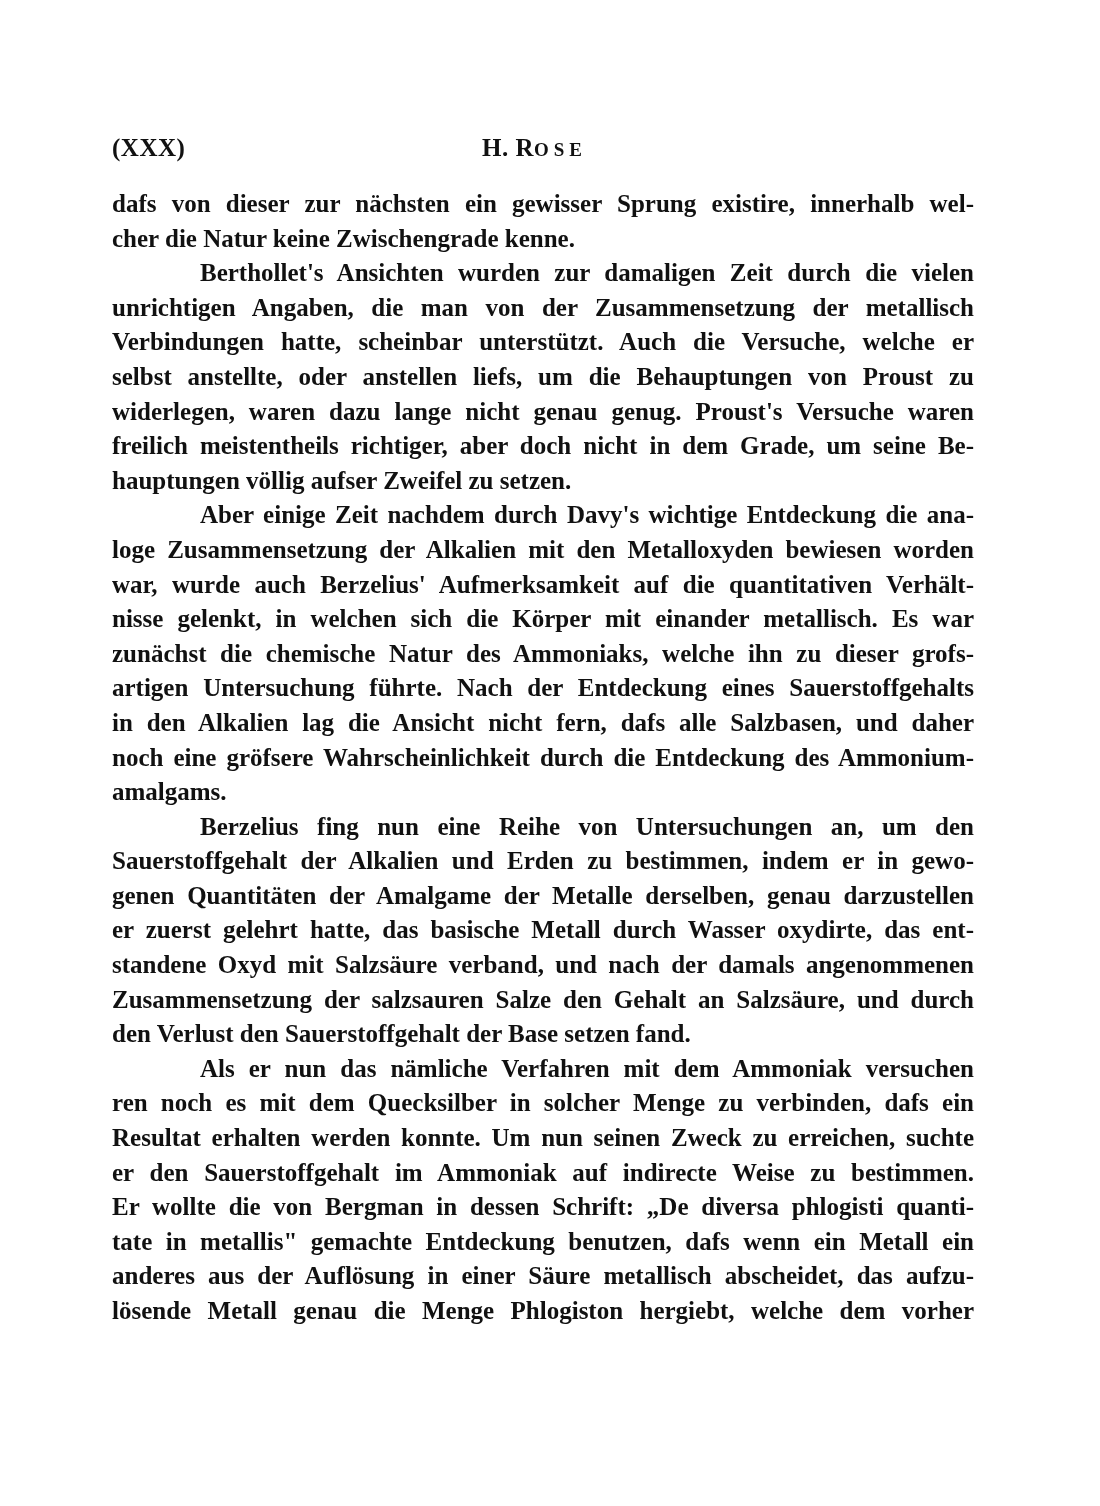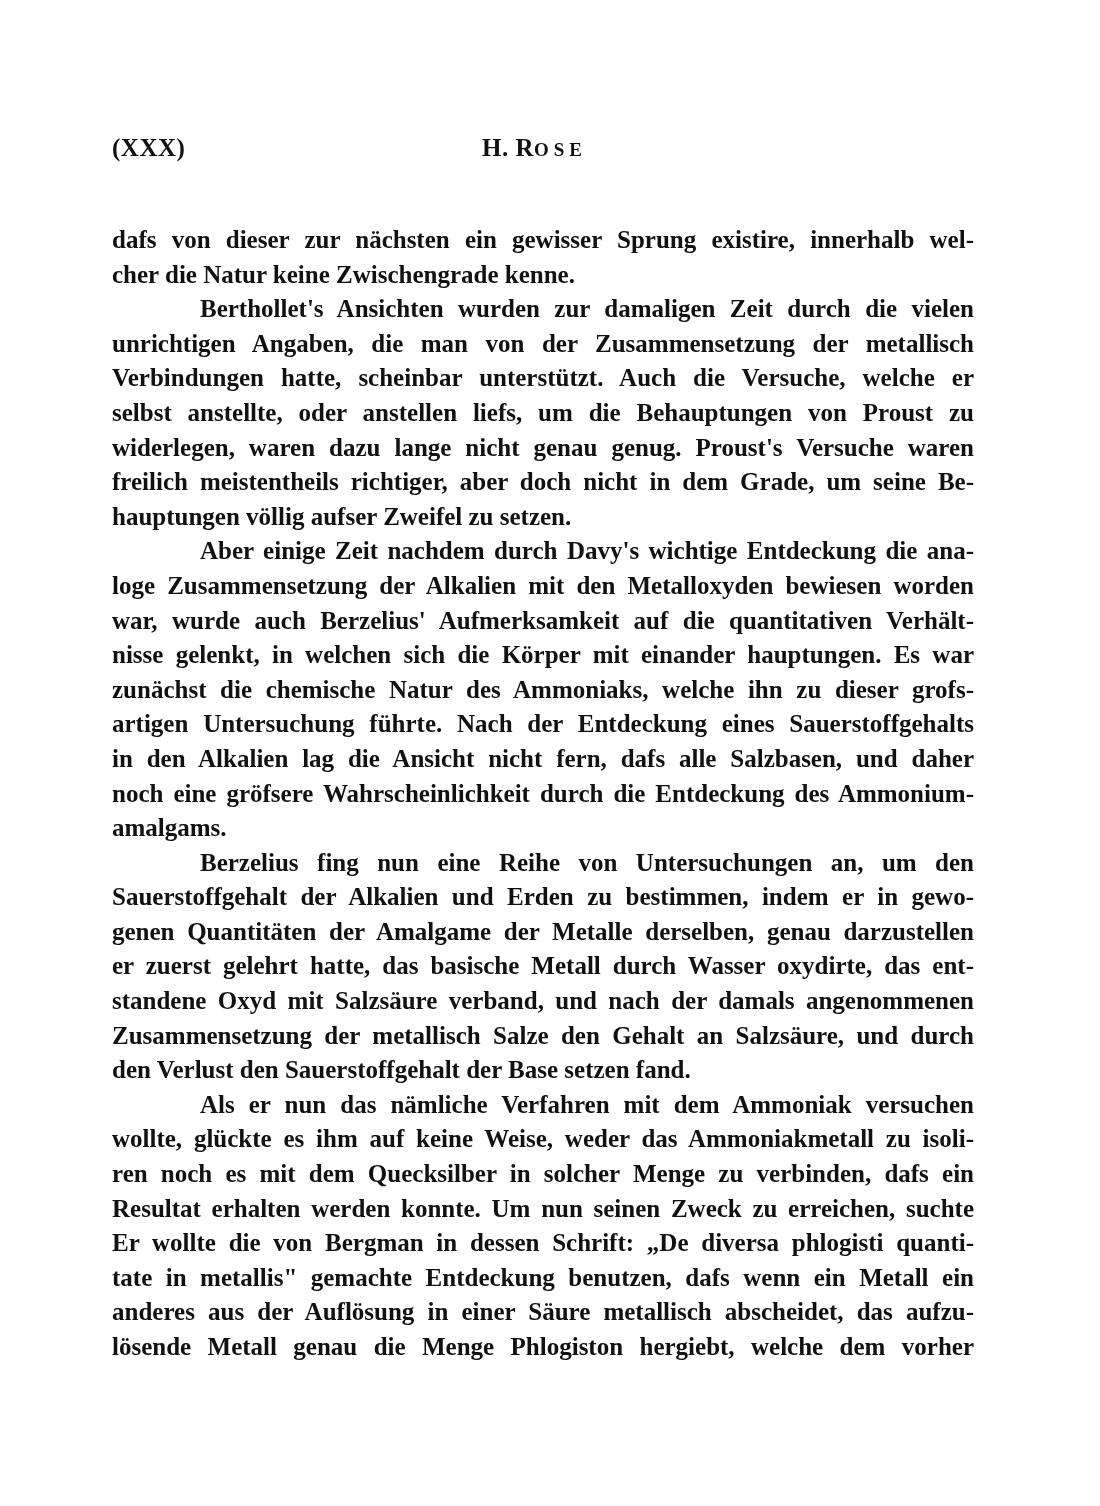--- a/index.html
+++ b/index.html
@@ -45,21 +45,20 @@
     }
     .running-title .sc {
       font-size: 19px;
       letter-spacing: 5px;
     }
     .body-text {
       position: absolute;
       left: 112px;
       top: 183px;
       width: 862px;
-      margin-top: 36px;
     }
     .line {
       display: block;
       height: 34.6px;
       line-height: 34.6px;
       font-size: 25px;
       white-space: nowrap;
       text-align: justify;
       text-align-last: justify;
       transform-origin: left center;
@@ -95,43 +94,43 @@
       <span class="line">selbst anstellte, oder anstellen liefs, um die Behauptungen von Proust zu</span>
       <span class="line">widerlegen, waren dazu lange nicht genau genug. Proust's Versuche waren</span>
       <span class="line">freilich meistentheils richtiger, aber doch nicht in dem Grade, um seine Be-</span>
       <span class="line last">hauptungen völlig aufser Zweifel zu setzen.</span>
     </div>
 
     <div>
       <span class="line indent">Aber einige Zeit nachdem durch Davy's wichtige Entdeckung die ana-</span>
       <span class="line">loge Zusammensetzung der Alkalien mit den Metalloxyden bewiesen worden</span>
       <span class="line">war, wurde auch Berzelius' Aufmerksamkeit auf die quantitativen Verhält-</span>
-      <span class="line">nisse gelenkt, in welchen sich die Körper mit einander hauptungen. Es war</span>
+      <span class="line">nisse gelenkt, in welchen sich die Körper mit einander metallisch. Es war</span>
       <span class="line">zunächst die chemische Natur des Ammoniaks, welche ihn zu dieser grofs-</span>
       <span class="line">artigen Untersuchung führte. Nach der Entdeckung eines Sauerstoffgehalts</span>
       <span class="line">in den Alkalien lag die Ansicht nicht fern, dafs alle Salzbasen, und daher</span>
       <span class="line">noch eine gröfsere Wahrscheinlichkeit durch die Entdeckung des Ammonium-</span>
       <span class="line last">amalgams.</span>
     </div>
 
     <div>
       <span class="line indent">Berzelius fing nun eine Reihe von Untersuchungen an, um den</span>
       <span class="line">Sauerstoffgehalt der Alkalien und Erden zu bestimmen, indem er in gewo-</span>
       <span class="line">genen Quantitäten der Amalgame der Metalle derselben, genau darzustellen</span>
       <span class="line">er zuerst gelehrt hatte, das basische Metall durch Wasser oxydirte, das ent-</span>
       <span class="line">standene Oxyd mit Salzsäure verband, und nach der damals angenommenen</span>
-      <span class="line">Zusammensetzung der metallisch Salze den Gehalt an Salzsäure, und durch</span>
+      <span class="line">Zusammensetzung der salzsauren Salze den Gehalt an Salzsäure, und durch</span>
       <span class="line last">den Verlust den Sauerstoffgehalt der Base setzen fand.</span>
     </div>
 
     <div>
       <span class="line indent">Als er nun das nämliche Verfahren mit dem Ammoniak versuchen</span>
-      <span class="line">wollte, glückte es ihm auf keine Weise, weder das Ammoniakmetall zu isoli-</span>
       <span class="line">ren noch es mit dem Quecksilber in solcher Menge zu verbinden, dafs ein</span>
       <span class="line">Resultat erhalten werden konnte. Um nun seinen Zweck zu erreichen, suchte</span>
+      <span class="line">er den Sauerstoffgehalt im Ammoniak auf indirecte Weise zu bestimmen.</span>
       <span class="line">Er wollte die von Bergman in dessen Schrift: „De diversa phlogisti quanti-</span>
       <span class="line">tate in metallis" gemachte Entdeckung benutzen, dafs wenn ein Metall ein</span>
       <span class="line">anderes aus der Auflösung in einer Säure metallisch abscheidet, das aufzu-</span>
       <span class="line">lösende Metall genau die Menge Phlogiston hergiebt, welche dem vorher</span>
     </div>
 
   </div>
 </div>
 
 </body></html>

